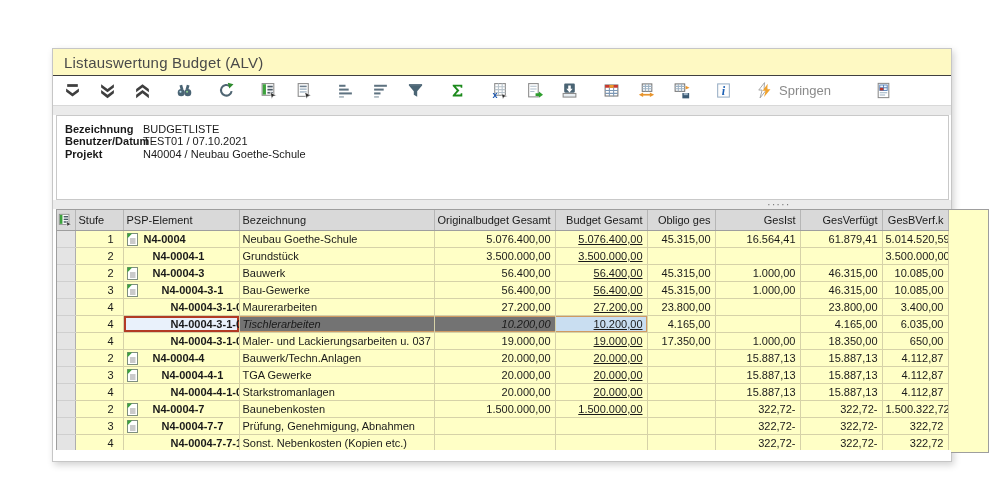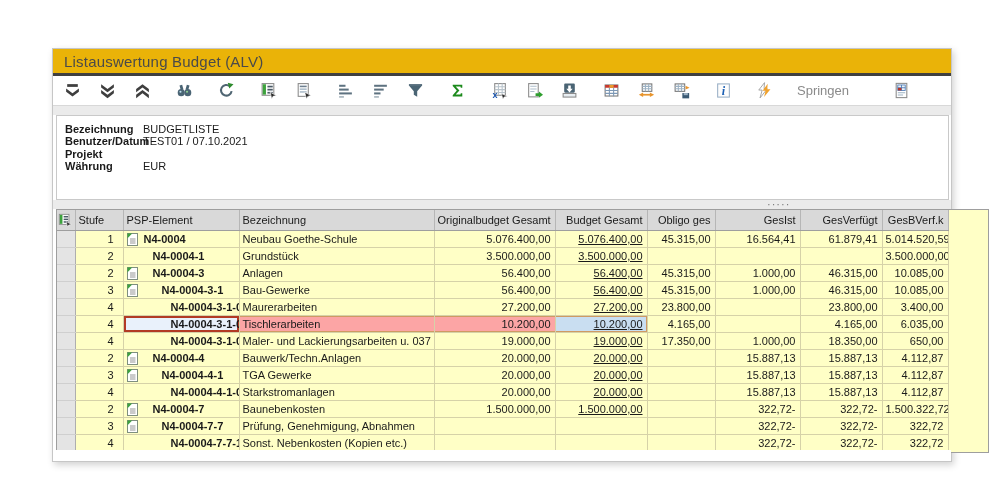--- a/index.html
+++ b/index.html
@@ -5,36 +5,36 @@
   * { margin:0; padding:0; box-sizing:border-box; }
   html,body { width:1000px; height:500px; background:#ffffff; font-family:"Liberation Sans", sans-serif; }
   .window {
     position:absolute; left:52px; top:48px; width:900px; height:414px;
     background:#ffffff; border:1px solid #c6c6c6;
     box-shadow:2px 3px 7px rgba(0,0,0,0.18);
   }
   
   .titlebar {
     position:absolute; left:0; top:0; right:0; height:27px;
-    background:#eab308; border-bottom:3px solid #404040;
+    background:#fef9c3; border-bottom:1px solid #404040;
     display:flex; align-items:center; padding-left:11px;
   }
   .titlebar .title { font-size:15px; color:#4a4a4a; letter-spacing:0.2px; }
   
   .toolbar {
     position:absolute; left:0; top:27px; right:0; height:30px;
     background:#ffffff; border-bottom:1px solid #d8d8d8;
     display:flex; align-items:center; padding-left:10px;
   }
   .tbtn { width:18px; height:18px; display:flex; align-items:center; justify-content:center; margin-right:17px; cursor:pointer; flex:none; }
   .tbtn svg { width:17px; height:17px; display:block; }
   .tbtn.group { margin-left:7px; }
   .tbtn.wide  { margin-left:26px; }
   .tbtn.with-label { width:auto; }
-  .tlabel { font-size:13px; color:#8a8a8a; margin-left:24px; white-space:nowrap; }
+  .tlabel { font-size:13px; color:#8a8a8a; margin-left:6px; white-space:nowrap; }
   
   .gap1 { position:absolute; left:0; top:57px; right:0; height:9px; background:#ebebeb; }
   .gap2 { position:absolute; left:0; top:151px; right:0; height:9px; background:#ebebeb; }
   .splitter {
     position:absolute; left:714px; top:-2px; width:40px; height:10px;
     color:#777; font-size:11px; letter-spacing:1px; cursor:row-resize;
   }
   .splitter::after { content:"·····"; }
   
   .info-panel {
@@ -69,21 +69,21 @@
   .psp-icon { position:absolute; left:3px; top:2px; width:11px; height:13px; }
   .psp-text { display:block;font-weight:bold; }
   .lvl1 .psp-text { padding-left:20px; }
   .lvl2 .psp-text { padding-left:29px; }
   .lvl3 .psp-text { padding-left:38px; }
   .lvl4 .psp-text { padding-left:47px; }
   td.c-budget .val { text-decoration:underline; }
   
   tr.selected td.c-psp   { background:#e9f1fb; box-shadow:inset 0 0 0 2px #b23b24; }
   tr.selected td.c-bez,
-  tr.selected td.c-orig  { background:#fca5a5; box-shadow:inset 0 1px 0 #cf9a63, inset 0 -1px 0 #cf9a63; }
+  tr.selected td.c-orig  { background:#737373; box-shadow:inset 0 1px 0 #cf9a63, inset 0 -1px 0 #cf9a63;font-style:italic; }
   tr.selected td.c-budget{ background:#c9def1; box-shadow:inset 0 1px 0 #cf9a63, inset 0 -1px 0 #cf9a63, inset -1px 0 0 #cf9a63; }
   .below-grid { position:absolute; left:0; top:401px; right:0; bottom:0; background:#ffffff; }
 </style>
 </head>
 <body>
 
 <div class="window">
   <div class="titlebar">
     <span class="title">Listauswertung Budget (ALV)</span>
   </div>
@@ -248,24 +248,21 @@
       <div class="info-row">
         <span class="ilabel">Bezeichnung</span>
         <span class="ivalue">BUDGETLISTE</span>
       </div>
       <div class="info-row">
         <span class="ilabel">Benutzer/Datum</span>
         <span class="ivalue">TEST01 / 07.10.2021</span>
       </div>
       <div class="info-row">
         <span class="ilabel">Projekt</span>
-      </div>
-      <div class="info-row">
-        <span class="ilabel">Währung</span>
-        <span class="ivalue">EUR</span>
+        <span class="ivalue">N40004 / Neubau Goethe-Schule</span>
       </div>
     </div>
 
   <div class="gap2">
     <div class="splitter"></div>
   </div>
 
   <div class="grid-wrap">
     <table>
       <colgroup>
@@ -341,21 +338,21 @@
             <td class="c-sel"></td>
             <td class="c-stufe"><span class="val">2</span></td>
             <td class="c-psp lvl2">
               <span class="psp-icon"><svg viewBox="0 0 11 13">
                   <rect x="0.5" y="0.5" width="10" height="12" fill="#fff" stroke="#7f8f7f"></rect>
                   <polygon points="0.5,0.5 5.2,0.5 0.5,5.2" fill="#3da23d"></polygon>
                   <path d="M3 6h5.5M3 8h5.5M3 10h5.5" stroke="#8a8a8a" stroke-width="0.9"></path>
                 </svg></span>
               <span class="psp-text">N4-0004-3</span>
             </td>
-            <td class="c-bez"><span class="val">Anlagen</span></td>
+            <td class="c-bez"><span class="val">Bauwerk</span></td>
             <td class="num c-orig"><span class="val">56.400,00</span></td>
             <td class="num c-budget"><span class="val">56.400,00</span></td>
             <td class="num"><span class="val">45.315,00</span></td>
             <td class="num"><span class="val">1.000,00</span></td>
             <td class="num"><span class="val">46.315,00</span></td>
             <td class="num"><span class="val">10.085,00</span></td>
           </tr>
           <tr>
             <td class="c-sel"></td>
             <td class="c-stufe"><span class="val">3</span></td>

